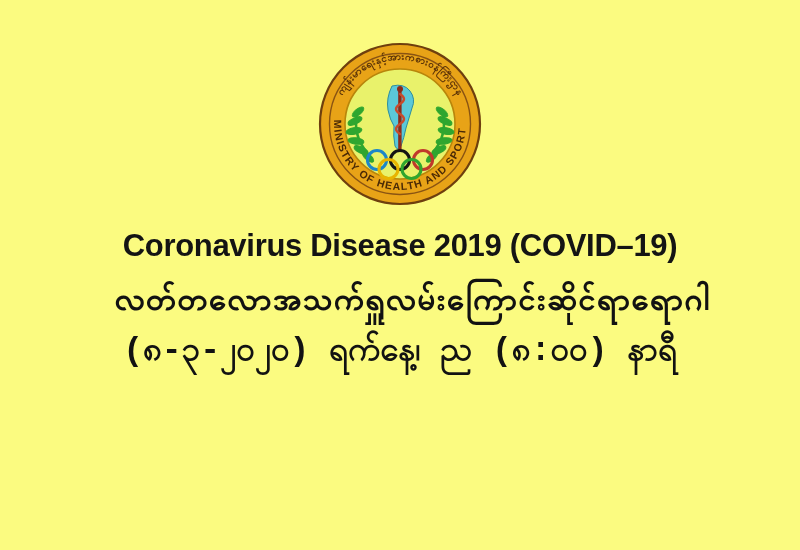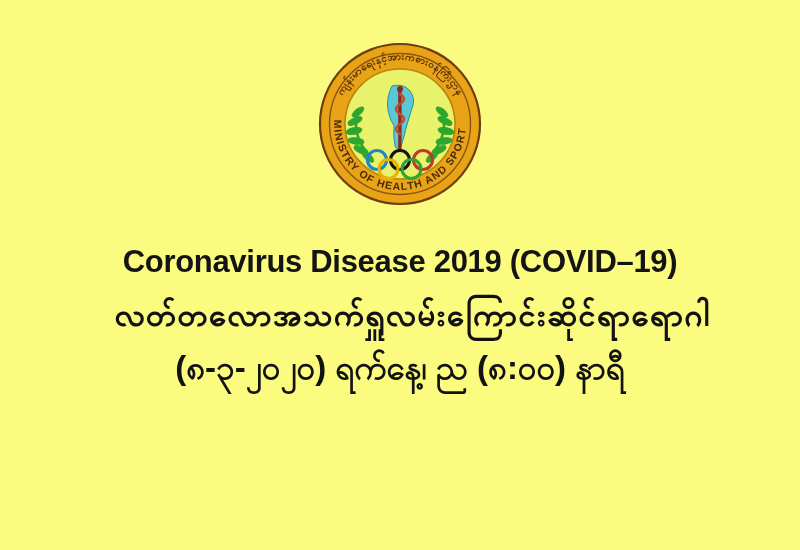--- a/index.html
+++ b/index.html
@@ -28,21 +28,21 @@
     width: 164px;
     height: 164px;
     margin-left: -82px;
   }
   #seal-svg { display: block; width: 164px; height: 164px; }
 
   
   #text-block {
     position: absolute;
     left: 0;
-    top: 244px;
+    top: 228px;
     width: 800px;
     text-align: center;
   }
 
   .line-en {
     font-family: "Liberation Sans", sans-serif;
     font-weight: bold;
     font-size: 31px;
     letter-spacing: -0.3px;
     color: #141414;
@@ -61,21 +61,21 @@
     white-space: nowrap;
     margin: 0;
   }
   .line-mm.wide { font-size: 33px; padding-left: 24px; }
   .line-mm.clipped {
     
     font-size: 34px;
     letter-spacing: -0.2px;
   }
   .line-date {
-    font-family: Liberation Sans, sans-serif;
+    font-family: Liberation Mono, monospace;
     font-weight: bold;
     font-size: 33px;
     color: #121212;
     line-height: 1.30;
     white-space: nowrap;
     margin: 8px 0 0 0;
   }
   .spacer-sm { height: 6px; }
 </style>
 </head>

